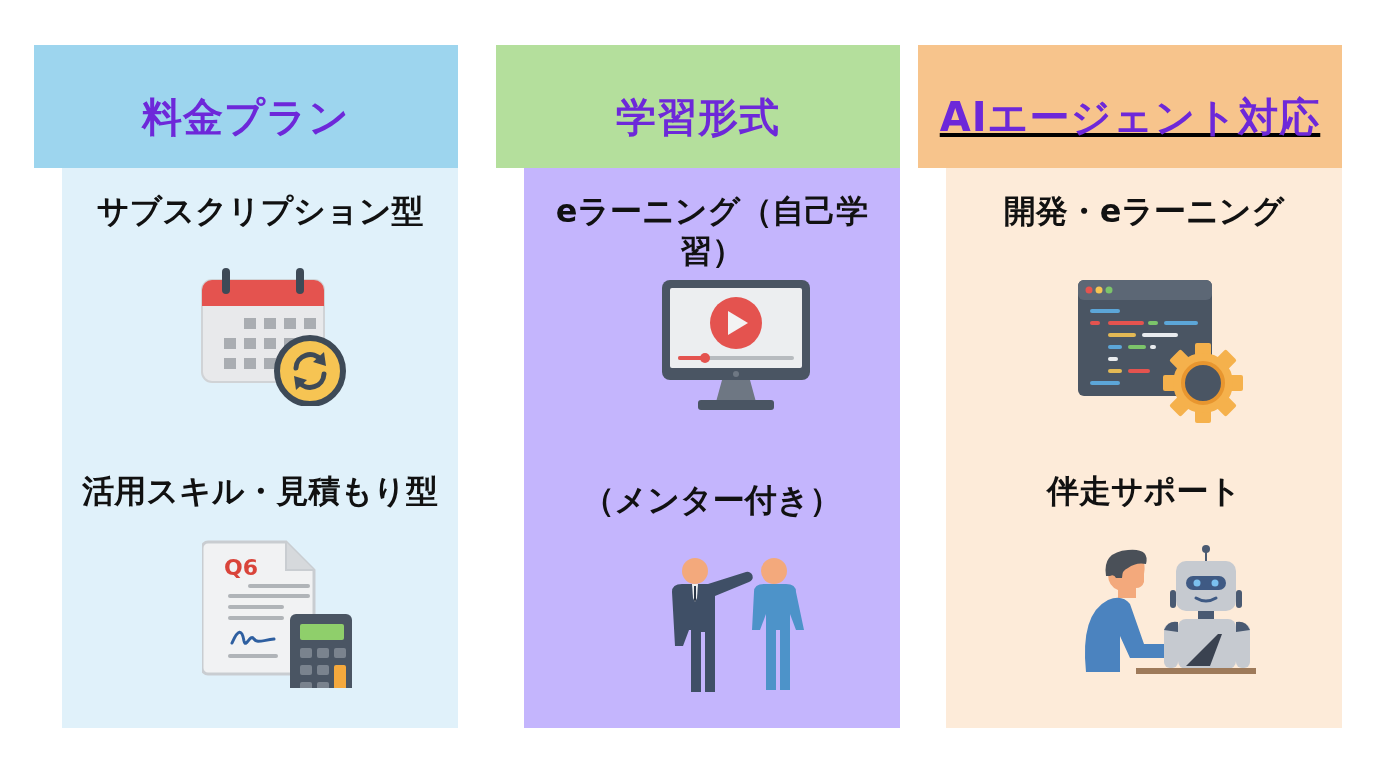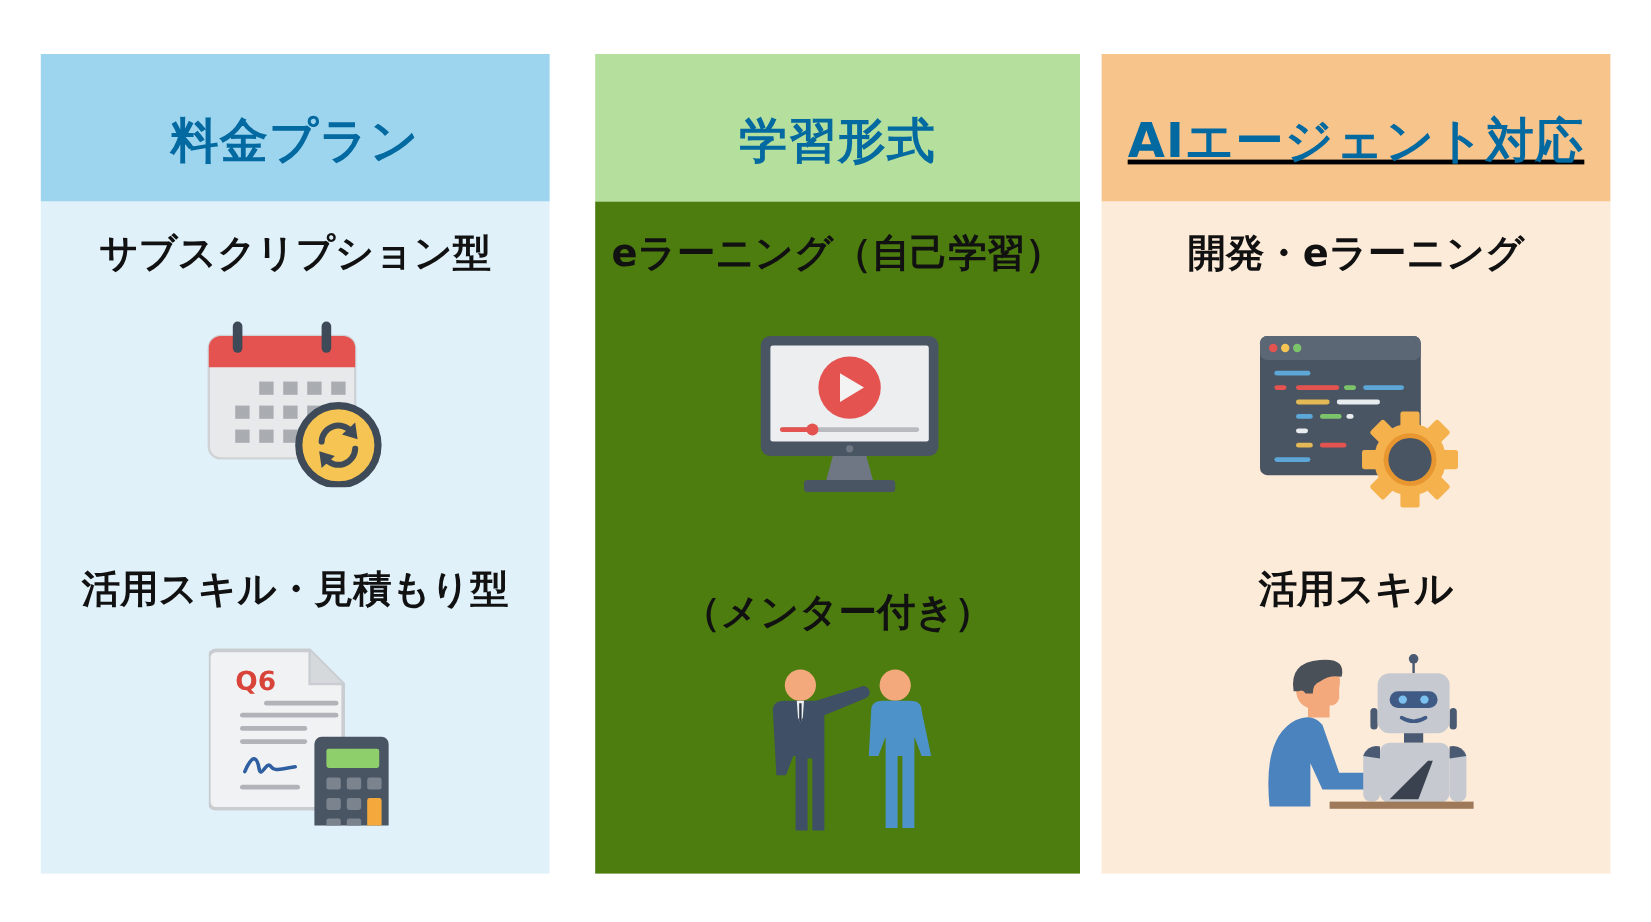--- a/index.html
+++ b/index.html
@@ -1,25 +1,25 @@
 <!DOCTYPE html>
 <html><head>
 <meta charset="utf-8">
 <style>
   * { box-sizing: border-box; margin: 0; padding: 0; }
   html, body { width: 1376px; height: 768px; background: #ffffff; overflow: hidden; }
   body { position: relative; font-family: "DejaVu Sans", sans-serif; }
   .panel { position: absolute; top: 45px; width: 424px; height: 683px; }
   .panel-header { height: 123px; display: flex; align-items: center; justify-content: center; }
-  .panel-header h1 { font-size: 40px; font-weight: bold; color: #0369a1; letter-spacing: 1px; margin-top: 22px; }
-  .panel-body { height: 560px; position: relative; }
+  .panel-header h1 { font-size: 40px; font-weight: bold; color: #6d28d9; letter-spacing: 1px; margin-top: 22px; }
+  .panel-body { height: 560px; position: relative; margin-left: 28px; }
   .item-label { position: absolute; left: 0; width: 100%; text-align: center; font-size: 32px; font-weight: bold; color: #111111; line-height: 40px; }
   .icon { position: absolute; }
   .p1 { left: 34px; } .p1 .panel-header { background: #9dd5ee; } .p1 .panel-body { background: #e0f1fa; }
-  .p2 { left: 476px; padding-left: 20px; } .p2 .panel-header { background: #b4df9c; } .p2 .panel-body { background: #4d7c0f; }
+  .p2 { left: 476px; padding-left: 20px; } .p2 .panel-header { background: #b4df9c; } .p2 .panel-body { background: #c4b5fd; }
   .p3 { left: 918px; text-decoration: underline; } .p3 .panel-header { background: #f7c48c; } .p3 .panel-body { background: #fdebd9; }
 </style>
 </head>
 <body>
 
 <div class="panel p1">
   <div class="panel-header">
     <h1>料金プラン</h1>
   </div>
   <div class="panel-body">
@@ -90,21 +90,21 @@
       <circle cx="76" cy="45" r="26" fill="#e4534f"></circle>
       <polygon points="68,33 68,57 88,45" fill="#f3f3f3"></polygon>
       <line x1="20" y1="80" x2="132" y2="80" stroke="#b7bbbf" stroke-width="4" stroke-linecap="round"></line>
       <line x1="20" y1="80" x2="44" y2="80" stroke="#e4534f" stroke-width="4" stroke-linecap="round"></line>
       <circle cx="45" cy="80" r="5" fill="#e4534f"></circle>
       <circle cx="76" cy="96" r="3" fill="#6e7783"></circle>
       <polygon points="62,102 90,102 96,124 56,124" fill="#6e7783"></polygon>
       <rect x="38" y="122" width="76" height="10" rx="3" fill="#4a5563"></rect>
     </svg>
 
-    <div class="item-label" style="top:322px;font-family:Liberation Serif, serif;">（メンター付き）</div>
+    <div class="item-label" style="top:312px;font-family:Liberation Serif, serif;">（メンター付き）</div>
     <svg class="icon" style="left:132px; top:384px;" width="160" height="150" viewBox="0 0 160 150">
       <circle cx="39" cy="19" r="13" fill="#f3a97c"></circle>
       <circle cx="118" cy="19" r="13" fill="#f3a97c"></circle>
       <path d="M16 40 q0 -8 10 -8 h26 l38 -12 a5 5 0 0 1 3 10 l-34 14 v96 h-10 v-60 h-4 v60 h-10 v-62 h-2 l-6 16 h-8 z" fill="#3f4f66"></path>
       <polygon points="36,32 42,32 41,46 39,50 37,46" fill="#eef0f2"></polygon>
       <polygon points="38,34 40,34 40,48 39,50 38,48" fill="#2b3747"></polygon>
       <path d="M98 40 q0 -8 10 -8 h22 q10 0 10 8 l8 38 h-8 l-6 -16 v76 h-10 v-60 h-4 v60 h-10 v-76 l-6 16 h-8 z" fill="#4d93c9"></path>
     </svg>
   </div>
 </div>
@@ -146,21 +146,21 @@
           <rect x="-8" y="-40" width="16" height="16" rx="2" transform="rotate(180)"></rect>
           <rect x="-8" y="-40" width="16" height="16" rx="2" transform="rotate(225)"></rect>
           <rect x="-8" y="-40" width="16" height="16" rx="2" transform="rotate(270)"></rect>
           <rect x="-8" y="-40" width="16" height="16" rx="2" transform="rotate(315)"></rect>
           <circle r="30"></circle>
         </g>
         <circle r="20" fill="#4a5563" stroke="#e8962f" stroke-width="4"></circle>
       </g>
     </svg>
 
-    <div class="item-label" style="top:303px;">活用スキル</div>
+    <div class="item-label" style="top:303px;">伴走サポート</div>
     <svg class="icon" style="left:120px; top:370px;" width="200" height="140" viewBox="0 0 200 140">
       <path d="M42 36 q0 -20 20 -20 q20 0 16 20 v8 q-2 6 -8 6 l0 10 h-18 v-8 q-10 -4 -10 -16 z" fill="#f3a97c"></path>
       <path d="M40 38 q-4 -24 22 -26 q22 -2 18 14 q-10 -2 -18 4 q-6 2 -6 10 h-6 q-2 -4 -6 -2 z" fill="#4a5058"></path>
       <path d="M20 134 q-6 -58 22 -72 q14 -6 22 4 l14 40 h32 v14 h-46 l-10 -22 v36 z" fill="#4b83bf"></path>
       <circle cx="140" cy="11" r="4" fill="#4a5a72"></circle>
       <rect x="139" y="11" width="2" height="12" fill="#4a5a72"></rect>
       <rect x="104" y="52" width="6" height="18" rx="3" fill="#4a5a72"></rect>
       <rect x="170" y="52" width="6" height="18" rx="3" fill="#4a5a72"></rect>
       <rect x="110" y="23" width="60" height="50" rx="10" fill="#c6cad0"></rect>
       <rect x="120" y="38" width="40" height="14" rx="7" fill="#3f5a84"></rect>

